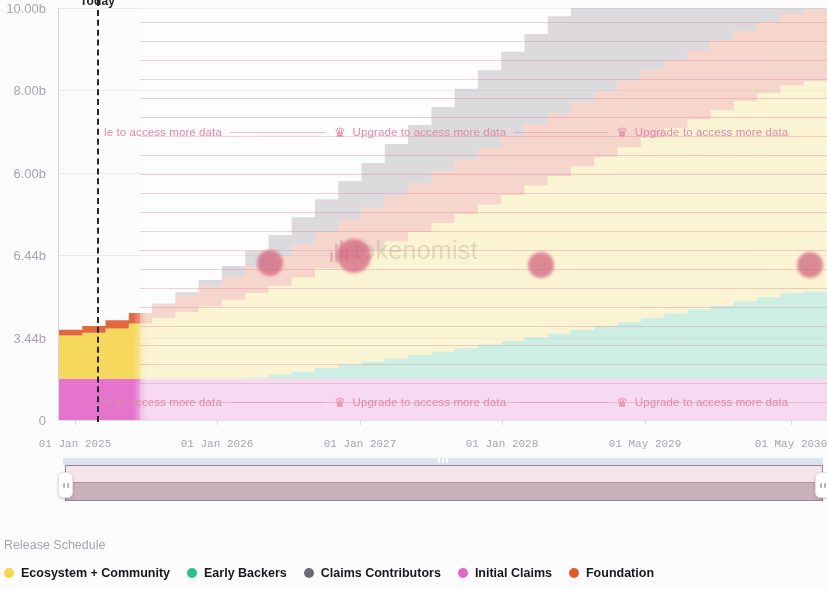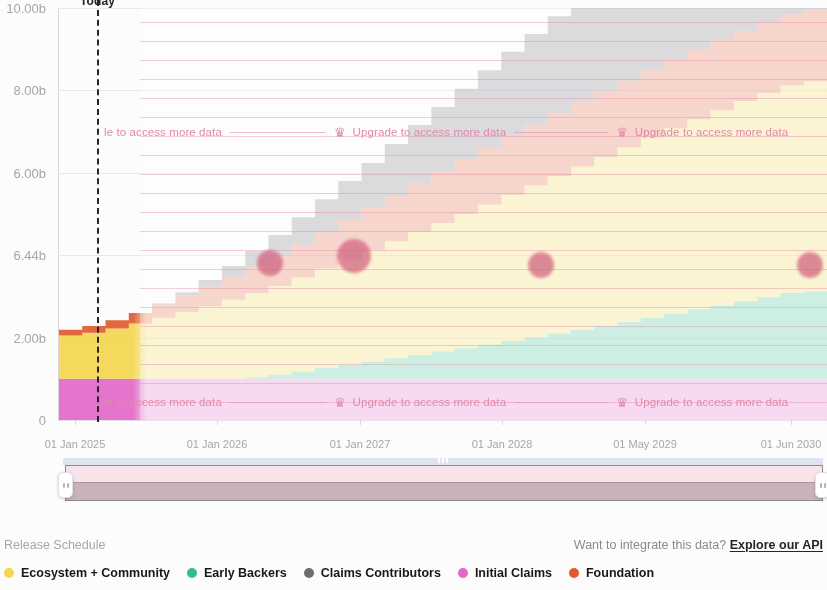--- a/index.html
+++ b/index.html
@@ -101,21 +101,21 @@
     position: absolute; width: 26px; height: 26px; border-radius: 50%;
     background: #d4627f;
   }
   .unlock-marker .bars { position: relative; display: flex; align-items: center; gap: 2px; height: 18px; }
   .unlock-marker .bars i { display: block; width: 3px; background: #c95f7c; border-radius: 1px; }
 
   
   .x-axis-labels { position: absolute; left: 0; top: 438px; width: 827px; height: 18px; }
   .x-tick {
     position: absolute; font-size: 11px; color: #a9a3ad;
-    transform: translateX(-50%); white-space: nowrap;
+    transform: translateX(-50%); white-space: nowrap; font-family: Liberation Mono, monospace;
   }
 
   
   .range-slider {
     position: absolute; left: 45px; top: 458px; width: 780px; height: 44px;
   }
   .rs-track-top {
     position: absolute; left: 18px; top: 0; right: 2px; height: 7px;
     background: #dfe3f0;
   }
@@ -168,21 +168,21 @@
 </style>
 </head>
 <body>
 
 <div id="root">
 
   <div class="chart-wrap">
 
     <div class="y-axis-labels" id="yAxis">
         <div class="y-tick" style="top: 420px;">0</div>
-        <div class="y-tick" style="top: 337.6px;">2.00b</div>
+        <div class="y-tick" style="top: 337.6px;">3.44b</div>
         <div class="y-tick" style="top: 255.2px;">6.44b</div>
         <div class="y-tick" style="top: 172.8px;">6.00b</div>
         <div class="y-tick" style="top: 90.4px;">8.00b</div>
         <div class="y-tick" style="top: 8px;">10.00b</div>
       </div>
     <div class="axis-line-y"></div>
     <div id="gridlines">
         <div class="gridline" style="top: 338px;"></div>
         <div class="gridline" style="top: 255px;"></div>
         <div class="gridline" style="top: 173px;"></div>
@@ -250,20 +250,29 @@
         <span class="stripe" style="top: 261px;"></span>
         <span class="stripe" style="top: 280px;"></span>
         <span class="stripe" style="top: 299px;"></span>
         <span class="stripe" style="top: 318px;"></span>
         <span class="stripe" style="top: 337px;"></span>
         <span class="stripe" style="top: 356px;"></span>
         <span class="stripe" style="top: 375px;"></span>
         <span class="stripe" style="top: 394px;"></span>
       </div>
 
+    <div class="watermark">
+      <span class="wm-logo">
+        <i style="height:10px"></i>
+          <i style="height:18px"></i>
+          <i style="height:22px"></i>
+          <i style="height:14px"></i>
+      </span>
+      <span class="watermark-text">tokenomist</span>
+    </div>
 
     <div class="unlock-marker" style="left:253px; top:246px;">
       <span class="disc"></span>
       <span class="bars">
         <i style="height:8px"></i>
           <i style="height:14px"></i>
           <i style="height:17px"></i>
           <i style="height:11px"></i>
       </span>
     </div>
@@ -336,21 +345,21 @@
     <div class="today-line"></div>
     <div class="today-label">Today</div>
   </div>
 
   <div class="x-axis-labels" id="xAxis">
       <div class="x-tick" style="left: 75px;">01 Jan 2025</div>
       <div class="x-tick" style="left: 217px;">01 Jan 2026</div>
       <div class="x-tick" style="left: 360px;">01 Jan 2027</div>
       <div class="x-tick" style="left: 502px;">01 Jan 2028</div>
       <div class="x-tick" style="left: 645px;">01 May 2029</div>
-      <div class="x-tick" style="left: 791px;">01 Jun 2030</div>
+      <div class="x-tick" style="left: 791px;">01 May 2030</div>
     </div>
 
   <div class="range-slider">
     <div class="rs-track-top">
       <span class="rs-nub">
           <i></i>
           <i></i>
           <i></i>
         </span>
     </div>
@@ -362,24 +371,20 @@
         <i></i>
       </div>
     <div class="rs-handle right">
         <i></i>
         <i></i>
       </div>
   </div>
 
   <div class="footer">
     <div class="release-schedule">Release Schedule</div>
-    <div class="api-note">
-      <span>Want to integrate this data?</span>
-      <span class="api-link">Explore our API</span>
-    </div>
     <div class="legend" id="legend">
         <span class="legend-item">
           <span class="legend-dot" style="background: rgb(245, 214, 78);"></span>
           <span class="legend-label">Ecosystem + Community</span>
         </span>
         <span class="legend-item">
           <span class="legend-dot" style="background: rgb(47, 191, 143);"></span>
           <span class="legend-label">Early Backers</span>
         </span>
         <span class="legend-item">

